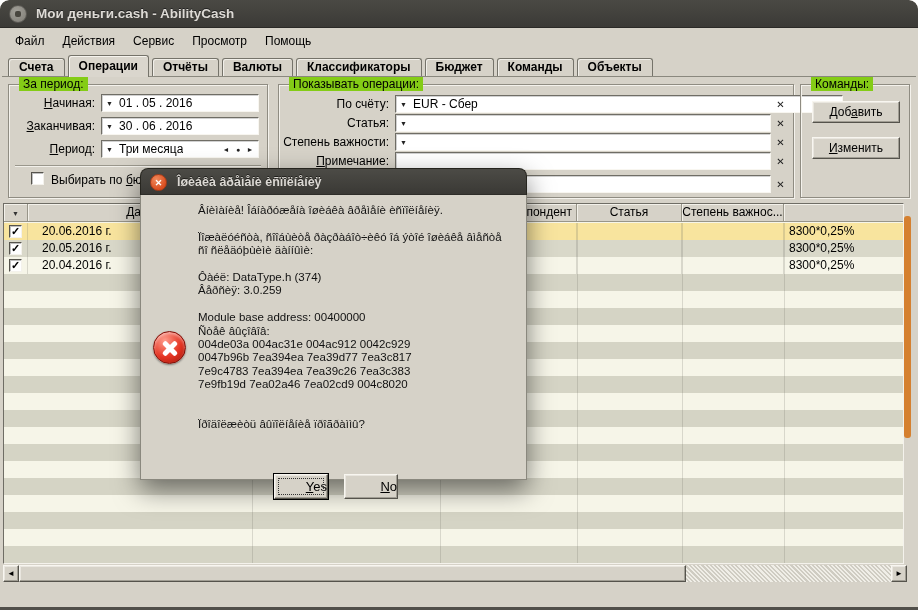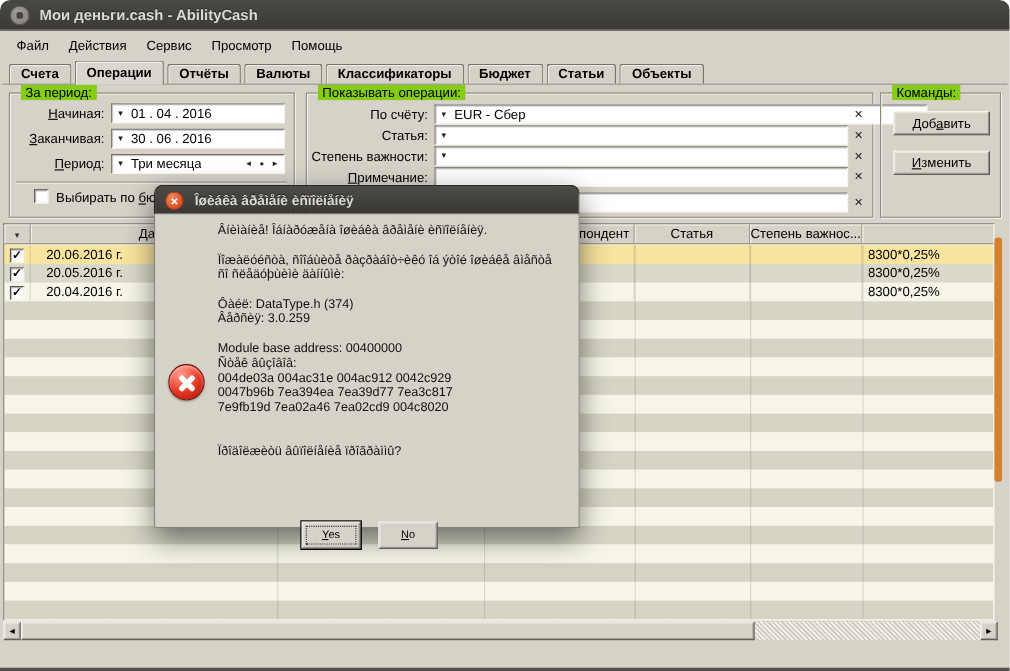--- a/index.html
+++ b/index.html
@@ -94,21 +94,21 @@
   .dlg-body{position:absolute;left:0;top:27px;right:0;bottom:0;background:#d6d2c8;
     border:1px solid #8a887e;border-top:none;}
   .dlg-text{position:absolute;left:57px;top:9px;width:322px;font-size:11.5px;color:#111;}
   .dlg-line{height:13.4px;line-height:13.4px;white-space:nowrap;}
   .err-icon{position:absolute;left:12px;top:136px;width:33px;height:33px;border-radius:50%;
     background:radial-gradient(circle at 35% 28%,#ff9c8c,#e43422 55%,#9c1408);
     border:1px solid #7e0e06;box-shadow:inset 0 2px 3px rgba(255,255,255,.5),0 1px 2px rgba(0,0,0,.4);}
   .err-bar{position:absolute;left:7px;top:14px;width:18px;height:5px;background:#fff;border-radius:2px;}
   .err-b1{transform:rotate(45deg);}
   .err-b2{transform:rotate(-45deg);}
-  .dlg-btn{position:absolute;top:279px;width:54px;height:25px;font-size:10px;}
+  .dlg-btn{position:absolute;top:279px;width:54px;height:25px;font-size:13px;justify-content:flex-end;}
   .default-btn{outline:1px solid #000;}
   .default-btn .focus{position:absolute;inset:3px;border:1px dotted #333;}
   .u{text-decoration:underline;}
 </style>
 </head>
 <body>
 
 <div class="screen">
 
   <div class="titlebar">
@@ -126,31 +126,31 @@
     <span class="menu-item">Помощь</span>
   </div>
 
   <div class="tabbar">
     <span class="tab">Счета</span>
     <span class="tab active">Операции</span>
     <span class="tab">Отчёты</span>
     <span class="tab">Валюты</span>
     <span class="tab">Классификаторы</span>
     <span class="tab">Бюджет</span>
-    <span class="tab">Статьи</span>
+    <span class="tab">Команды</span>
     <span class="tab">Объекты</span>
   </div>
   <div class="tab-panel-edge"></div>
 
   <div class="groupbox" style="left:8px;top:84px;width:260px;height:114px;">
     <span class="gb-title">За период:</span>
     <span class="row-label" style="left:0;top:11px;width:86px;"><span></span><span class="u">Н</span><span>ачиная:</span></span>
     <div class="field" style="left:92px;top:9px;width:158px;">
       <span class="drop-glyph">▼</span>
-      <span class="field-text">01 . 04 . 2016</span>
+      <span class="field-text">01 . 05 . 2016</span>
     </div>
     <span class="row-label" style="left:0;top:34px;width:86px;"><span></span><span class="u">З</span><span>аканчивая:</span></span>
     <div class="field" style="left:92px;top:32px;width:158px;">
       <span class="drop-glyph">▼</span>
       <span class="field-text">30 . 06 . 2016</span>
     </div>
     <span class="row-label" style="left:0;top:57px;width:86px;"><span></span><span class="u">П</span><span>ериод:</span></span>
     <div class="field" style="left:92px;top:55px;width:158px;">
       <span class="drop-glyph">▼</span>
       <span class="field-text">Три месяца</span>
@@ -304,20 +304,21 @@
         <div class="dlg-line">Ïîæàëóéñòà, ñîîáùèòå ðàçðàáîò÷èêó îá ýòîé îøèáêå âìåñòå</div>
         <div class="dlg-line">ñî ñëåäóþùèìè äàííûìè:</div>
         <div class="dlg-line"></div>
         <div class="dlg-line">Ôàéë: DataType.h (374)</div>
         <div class="dlg-line">Âåðñèÿ: 3.0.259</div>
         <div class="dlg-line"></div>
         <div class="dlg-line">Module base address: 00400000</div>
         <div class="dlg-line">Ñòåê âûçîâîâ:</div>
         <div class="dlg-line">004de03a 004ac31e 004ac912 0042c929</div>
         <div class="dlg-line">0047b96b 7ea394ea 7ea39d77 7ea3c817</div>
+        <div class="dlg-line">7e9c4783 7ea394ea 7ea39c26 7ea3c383</div>
         <div class="dlg-line">7e9fb19d 7ea02a46 7ea02cd9 004c8020</div>
         <div class="dlg-line"></div>
         <div class="dlg-line"></div>
         <div class="dlg-line">Ïðîäîëæèòü âûïîëíåíèå ïðîãðàììû?</div>
       </div>
       <div class="btn dlg-btn default-btn" style="left:133px;">
         <div class="focus"></div>
         <span><span></span><span class="u">Y</span><span>es</span></span>
       </div>
       <div class="btn dlg-btn" style="left:203px;">

